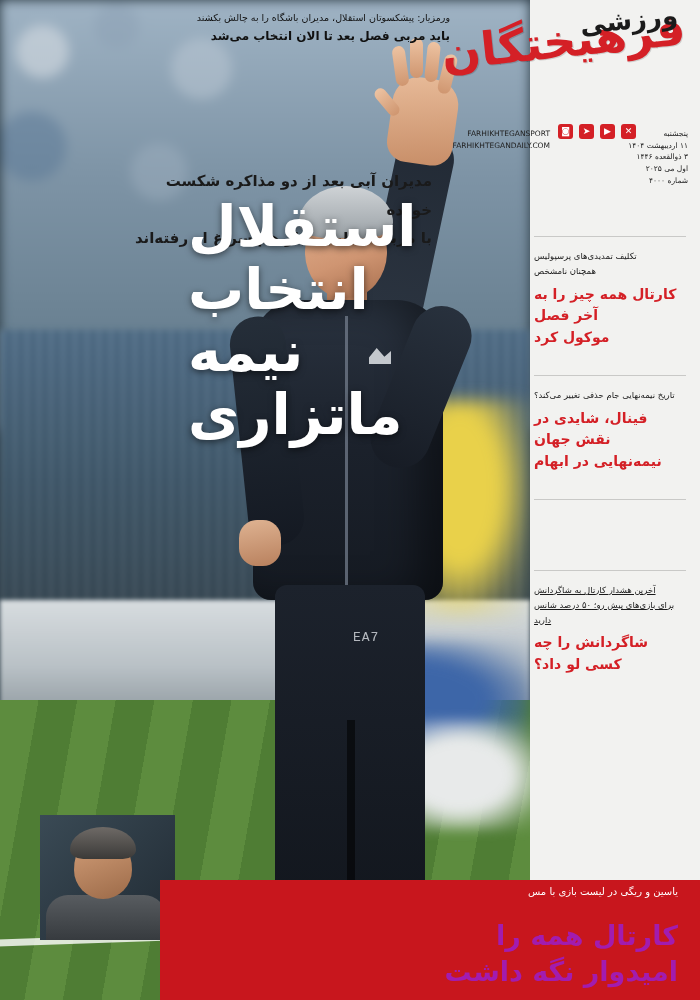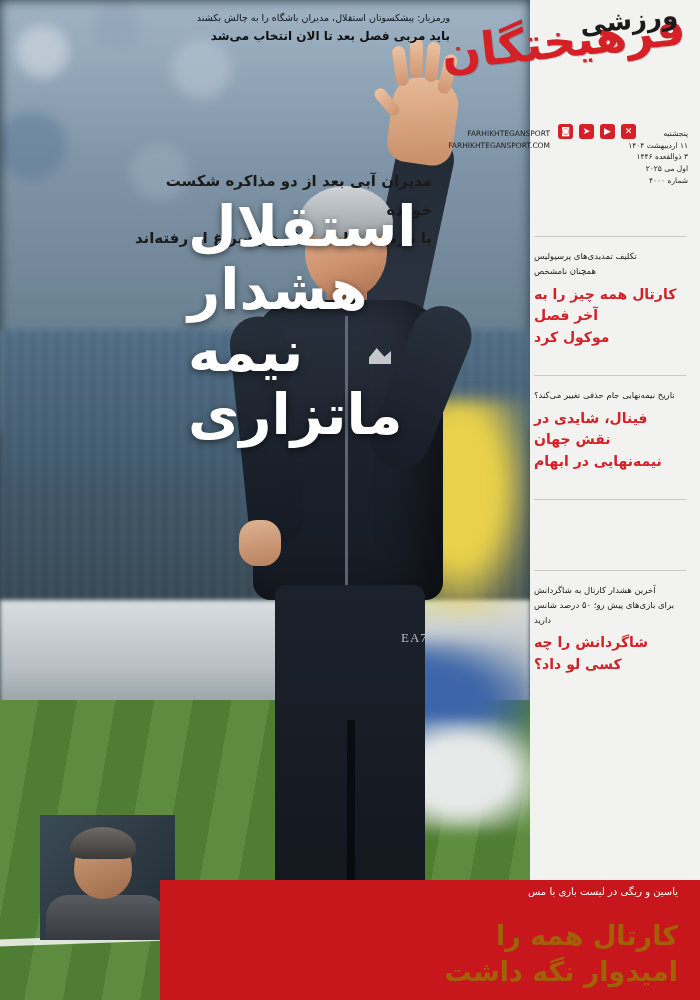--- a/index.html
+++ b/index.html
@@ -145,21 +145,21 @@
     position:absolute; left: 70px; top: 465px; width: 150px; height: 340px;
     background: linear-gradient(180deg,#1c222c 0%, #12161d 100%);
     border-radius: 12px 12px 8px 8px;
   }
   .coach .legsplit {
     position:absolute; left: 142px; top: 600px; width: 8px; height: 210px;
     background: rgba(0,0,0,.55);
   }
   .coach .ea7 {
     position:absolute; left: 148px; top: 510px; color:#cfd3d8; font-size: 13px;
-    font-family:Liberation Serif, serif; letter-spacing:1px; opacity:.85;margin-left:48px;
+    font-family:Liberation Mono, monospace; letter-spacing:1px; opacity:.85;
   }
   .coach .shoeL, .coach .shoeR {
     position:absolute; height: 30px; border-radius: 14px 18px 8px 8px;
     background: linear-gradient(180deg,#f0f2f3,#c9ced2);
     box-shadow: 0 3px 6px rgba(0,0,0,.4);
   }
   .coach .shoeL { left: 72px; top: 798px; width: 82px; }
   .coach .shoeR { left: 140px; top: 806px; width: 92px; }
 
   
@@ -267,21 +267,21 @@
   .banner .red {
     position:absolute; left: 160px; top: 0; width: 540px; height: 120px;
     background: #c8161d;
   }
   .banner .kick {
     position:absolute; right: 22px; top: 4px; width: 480px; text-align: right;
     color:#fff; font-size: 10px; line-height:1.6;
   }
   .banner .hl {
     position:absolute; right: 22px; top: 38px; width: 480px; text-align: right;
-    color:#a16207; font-size: 27px; font-weight:bold; line-height: 1.35;
+    color:#a21caf; font-size: 27px; font-weight:bold; line-height: 1.35;
   }
 </style>
 </head>
 <body>
 
 <div class="page">
 
   <div class="photo">
     <div class="crowd"></div>
     <div class="stand"></div>
@@ -338,37 +338,37 @@
 
     <div class="meta">
       <div style="white-space:pre-line;">پنجشنبه
 ۱۱ اردیبهشت ۱۴۰۴
 ۳ ذوالقعده ۱۴۴۶
 اول می ۲۰۲۵
 شماره ۴۰۰۰</div>
     </div>
     <div class="metaleft">
       <div class="en">FARHIKHTEGANSPORT</div>
-      <div class="en">FARHIKHTEGANSPORT.COM</div>
+      <div class="en">FARHIKHTEGANDAILY.COM</div>
     </div>
   </div>
 
   <div class="topstrip">
     <div class="kicker">ورمزیار: پیشکسوتان استقلال، مدیران باشگاه را به چالش بکشند</div>
     <div class="bold">باید مربی فصل بعد تا الان انتخاب می‌شد</div>
   </div>
 
   <div class="subhead">
     <div>مدیران آبی بعد از دو مذاکره شکست خورده</div>
     <div>با مربی ایتالیایی باز هم سراغ او رفته‌اند</div>
   </div>
 
   <div class="mainhead">
     <div class="line">استقلال</div>
-    <div class="line">هشدار</div>
+    <div class="line">انتخاب</div>
     <div class="line">نیمه</div>
     <div class="line">ماتزاری</div>
   </div>
 
   <div class="rail">
 
     <div class="rail-rule"></div>
     <div class="rail-item">
       <div class="kick" style="white-space:pre-line;">تکلیف تمدیدی‌های پرسپولیس
 همچنان نامشخص</div>
@@ -380,21 +380,21 @@
     <div class="rail-item">
       <div class="kick" style="white-space:pre-line;">تاریخ نیمه‌نهایی جام حذفی تغییر می‌کند؟</div>
       <div class="hl" style="white-space:pre-line;">فینال، شایدی در نقش جهان
 نیمه‌نهایی در ابهام</div>
     </div>
 
     <div class="rail-rule"></div>
 
     <div class="rail-rule" style="margin-top:70px;"></div>
     <div class="rail-item">
-      <div class="kick" style="white-space:pre-line;">آخرین هشدار کارتال به شاگردانش
+      <div class="kick" style="white-space:pre-line;text-decoration:underline;">آخرین هشدار کارتال به شاگردانش
 برای بازی‌های پیش رو؛ ۵۰ درصد شانس دارید</div>
       <div class="hl" style="white-space:pre-line;">شاگردانش را چه کسی لو داد؟</div>
     </div>
 
   </div>
 
   <div class="banner">
     <div class="red"></div>
     <div class="kick">یاسین و ریگی در لیست بازی با مس</div>
     <div class="hl">

